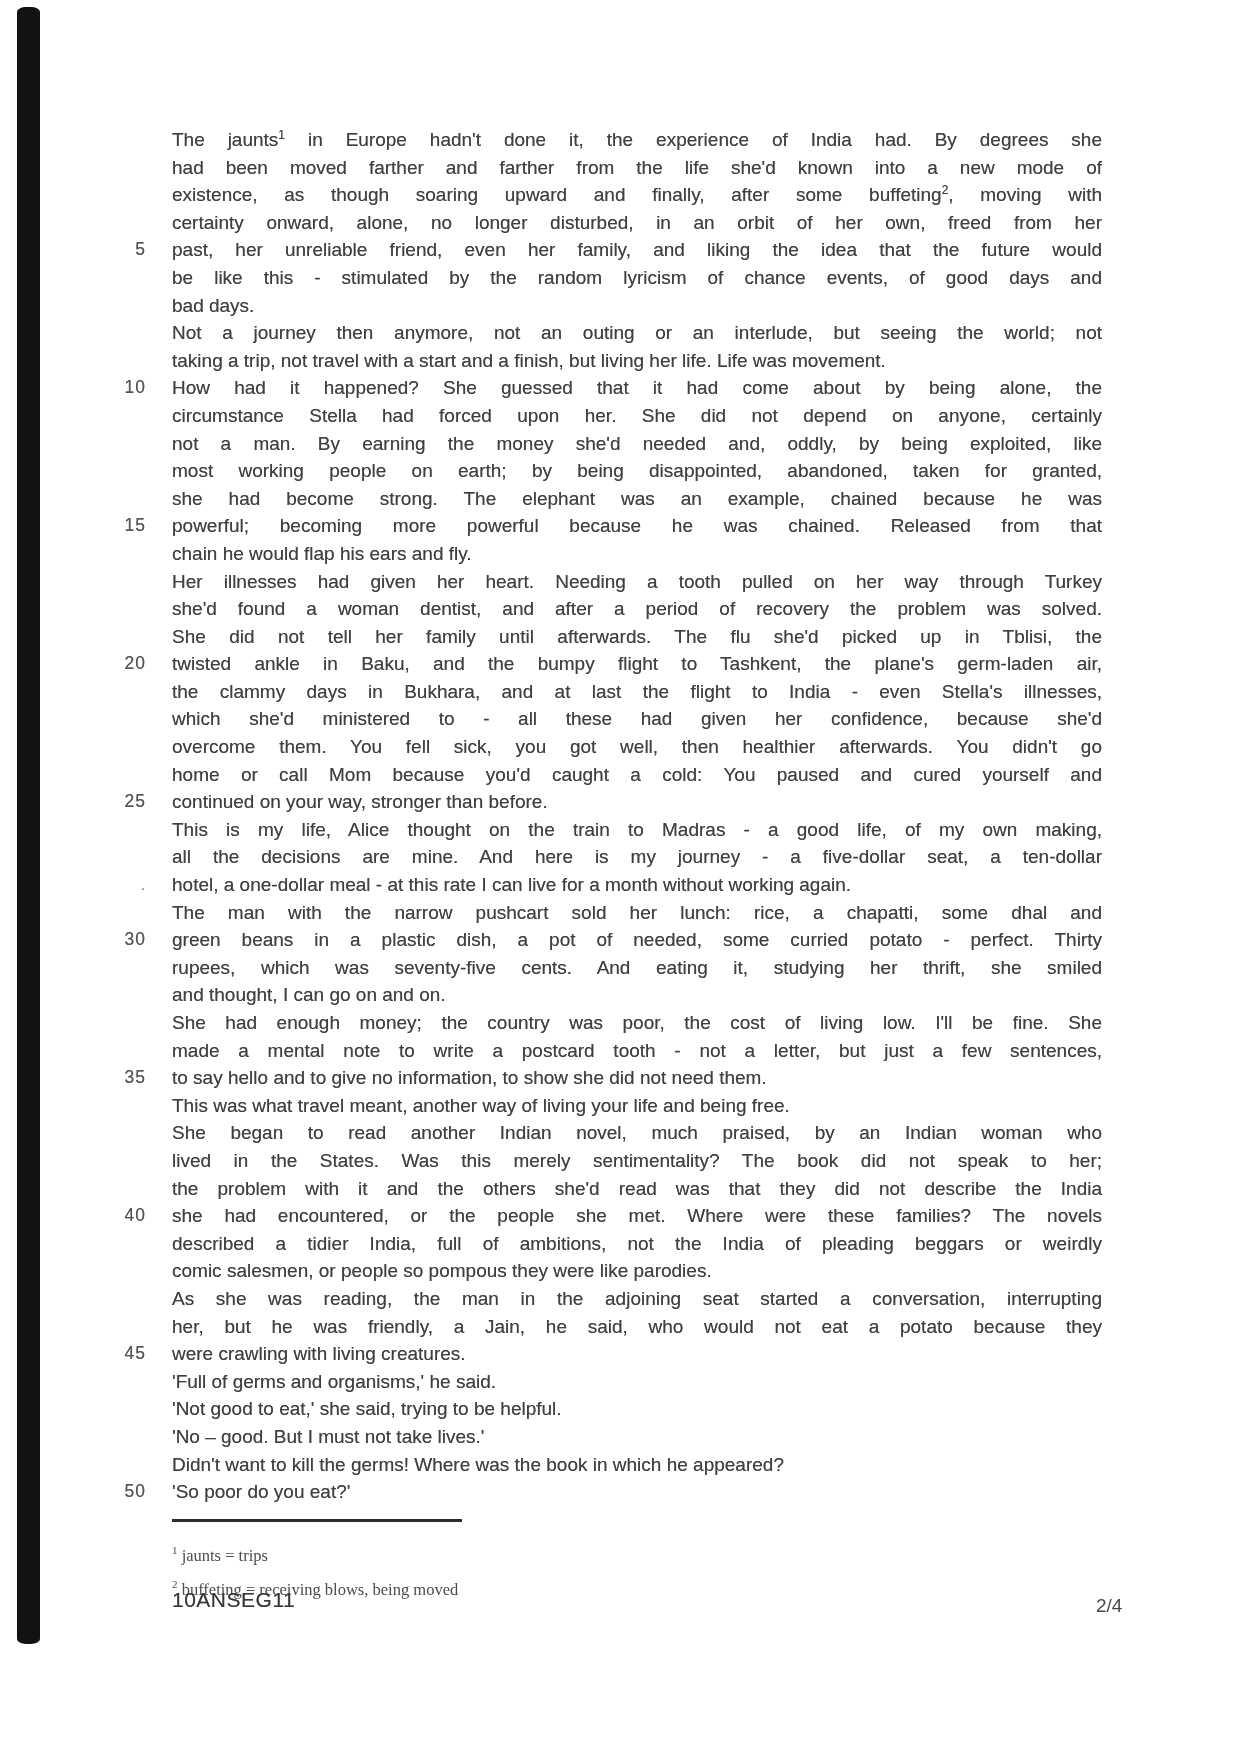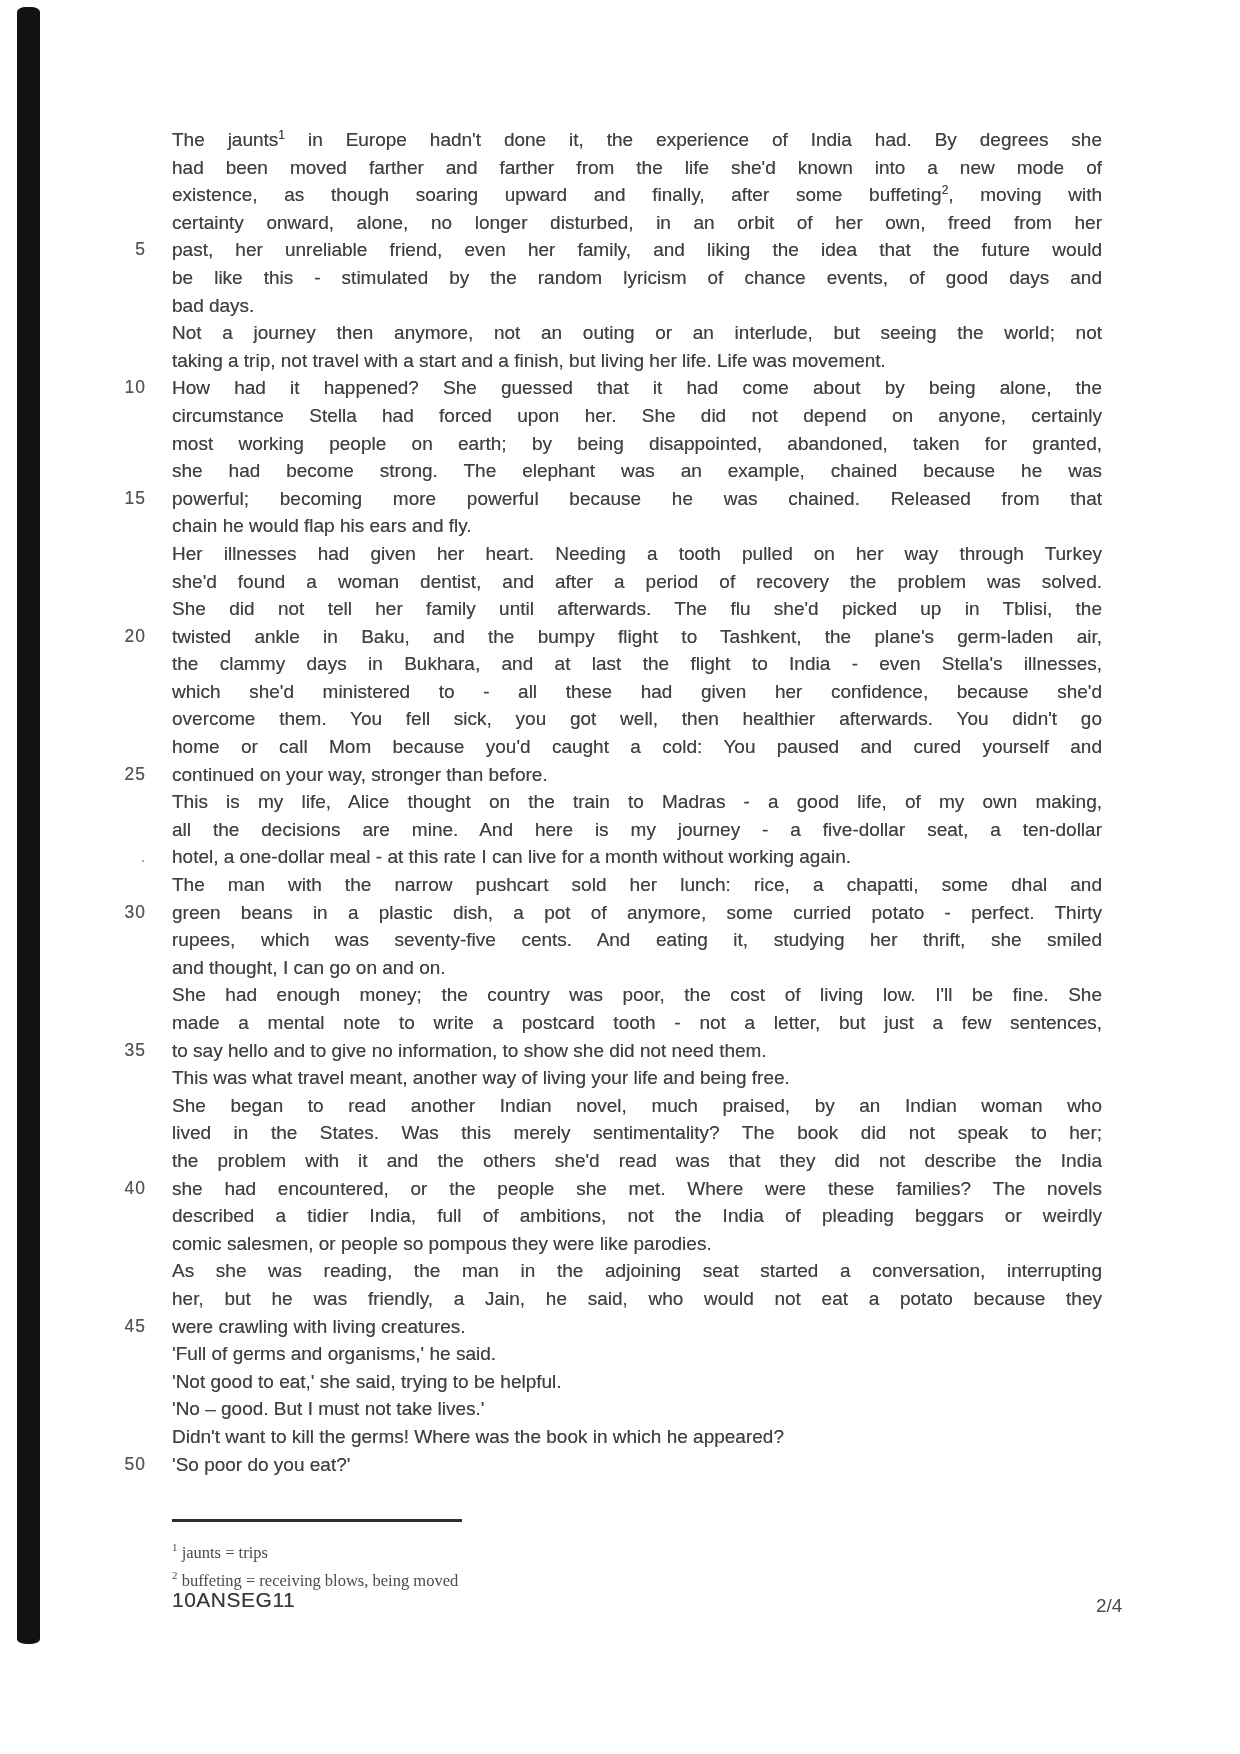--- a/index.html
+++ b/index.html
@@ -11,21 +11,21 @@
            font-size:19px;text-shadow:0 0 .4px rgba(64,64,64,.65);}
   .line{position:relative;height:27.6px;line-height:27.6px;text-align:left;white-space:normal;}
   .line.j{text-align:justify;text-align-last:justify;}
   .lnum{position:absolute;left:-68px;top:0;width:42px;text-align:right;color:#555555;
         font-size:17.5px;text-align-last:right;letter-spacing:1px;}
   .lnum.mark{color:#8a8a8a;font-size:15px;}
   sup.fnref{font-size:12px;line-height:0;vertical-align:super;}
   .footnotes{position:absolute;left:172px;top:1519px;width:560px;color:#4c4c4c;
              font-family:"Liberation Serif","DejaVu Serif",serif;font-size:16.5px;}
   .fn-rule{width:290px;height:3px;background:#2e2e2e;margin-bottom:14px;}
-  .fn-line{line-height:22px;}
+  .fn-line{line-height:28px;}
   .fn-line sup{font-size:11px;}
   .footer-code{position:absolute;left:172px;top:1588px;font-size:21px;color:#383838;
                letter-spacing:.5px;text-shadow:0 0 .4px rgba(56,56,56,.6);}
   .footer-page{position:absolute;left:1096px;top:1595px;font-size:19px;color:#4a4a4a;}
 </style>
 </head>
 <body>
 
 <div class="page">
   <div class="scan-bar"></div>
@@ -71,20 +71,24 @@
         <div class="line j">
     <span class="lnum">10</span>
     <span>How had it happened? She guessed that it had come about by being alone, the</span>
   </div>
         <div class="line j">
     
     <span>circumstance Stella had forced upon her. She did not depend on anyone, certainly</span>
   </div>
         <div class="line j">
     
+    <span>not a man. By earning the money she'd needed and, oddly, by being exploited, like</span>
+  </div>
+        <div class="line j">
+    
     <span>most working people on earth; by being disappointed, abandoned, taken for granted,</span>
   </div>
         <div class="line j">
     
     <span>she had become strong. The elephant was an example, chained because he was</span>
   </div>
         <div class="line j">
     <span class="lnum">15</span>
     <span>powerful; becoming more powerful because he was chained. Released from that</span>
   </div>
@@ -139,21 +143,21 @@
         <div class="line">
     <span class="lnum mark">.</span>
     <span>hotel, a one-dollar meal - at this rate I can live for a month without working again.</span>
   </div>
         <div class="line j">
     
     <span>The man with the narrow pushcart sold her lunch: rice, a chapatti, some dhal and</span>
   </div>
         <div class="line j">
     <span class="lnum">30</span>
-    <span>green beans in a plastic dish, a pot of anymore, some curried potato - perfect. Thirty</span>
+    <span>green beans in a plastic dish, a pot of needed, some curried potato - perfect. Thirty</span>
   </div>
         <div class="line j">
     
     <span>rupees, which was seventy-five cents. And eating it, studying her thrift, she smiled</span>
   </div>
         <div class="line">
     
     <span>and thought, I can go on and on.</span>
   </div>
         <div class="line j">

